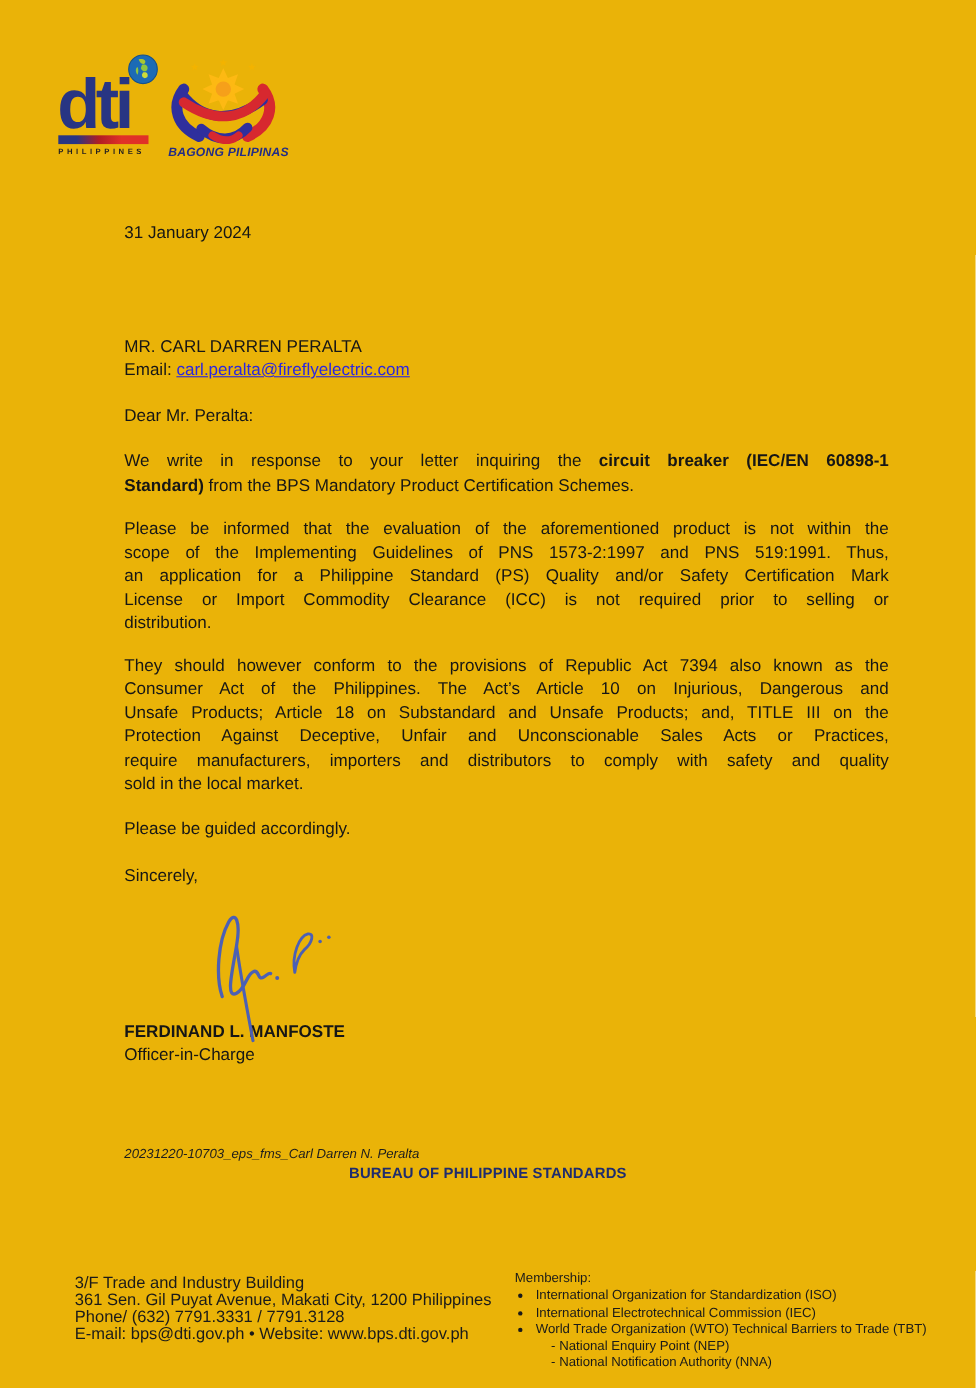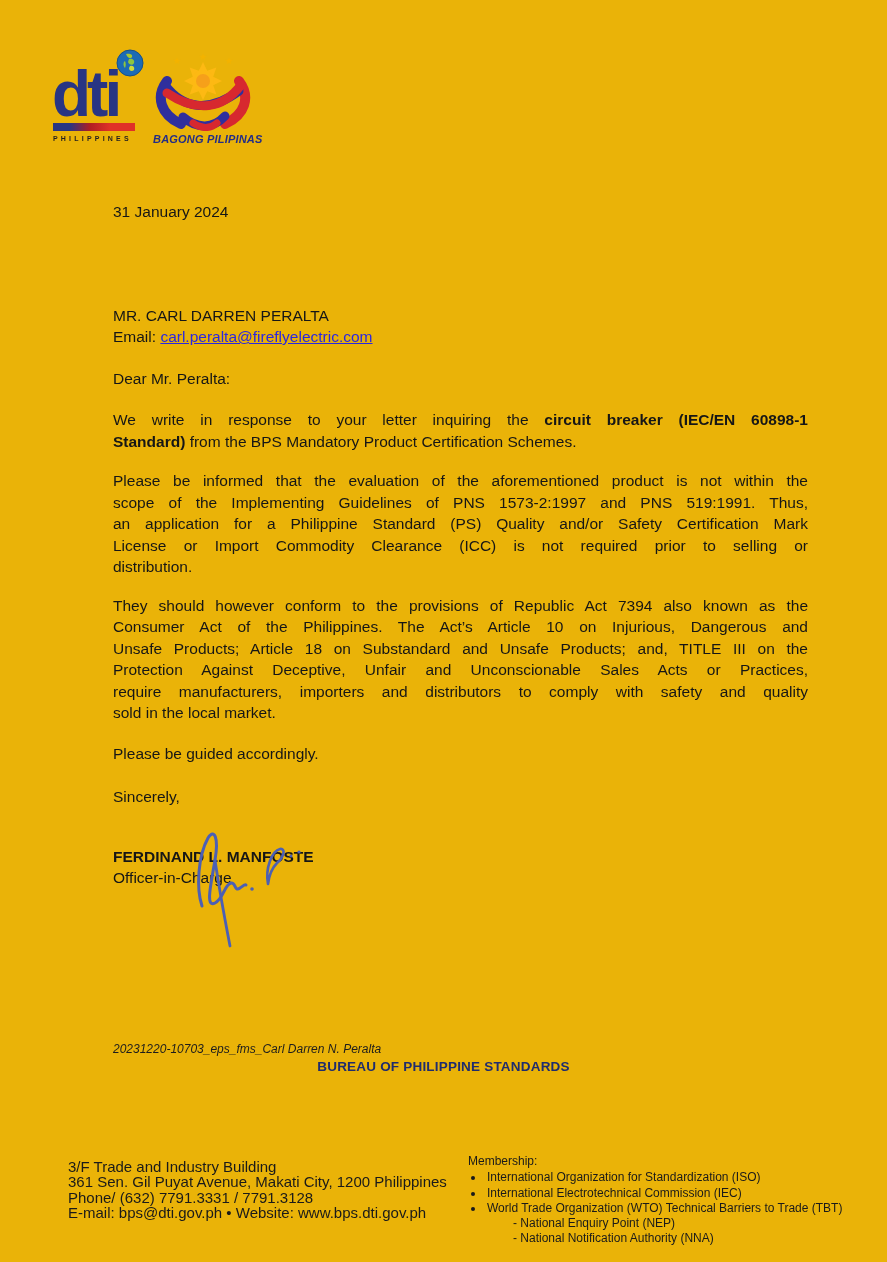--- a/index.html
+++ b/index.html
@@ -28,35 +28,35 @@
   .recipient{margin-top:82px;}
   .recipient-name{font-weight:normal;}
   .email-link{color:#2b27e0;text-decoration:underline;}
   .jline{text-align:justify;text-align-last:justify;}
   .para.p0{margin-top:20px;}
   .para.p1{margin-top:20px;}
   .para.p2{margin-top:18px;}
   .para.p3{margin-top:17px;}
   .para.p4{margin-top:19px;}
   .para.p5{margin-top:22px;}
-  .signatory{margin-top:38px;}
+  .signatory{margin-top:120px;}
   .signatory-name{font-weight:bold;}
 
   .signature-svg{position:absolute;left:188px;top:826px;z-index:2;}
 
   .reference-line{position:absolute;left:113px;top:1042px;font-size:12px;font-style:italic;color:#1d1d1d;}
 
   
   .bureau-heading{position:absolute;left:0;top:1059px;width:100%;text-align:center;
                   font-size:13.5px;font-weight:bold;letter-spacing:0.2px;color:#1f2c6e;}
   .footer-left{position:absolute;left:68px;top:1159px;font-size:15px;line-height:15.3px;color:#1a1a1a;}
   .footer-right{position:absolute;left:468px;top:1154px;width:410px;font-size:12px;line-height:15.3px;color:#1a1a1a;}
   .footer-right ul{margin:1px 0 0;padding-left:17px;list-style:disc;}
   .footer-right li{padding-left:2px;}
-  .sub-item{margin-left:26px;}
+  .sub-item{margin-left:14px;}
 </style>
 </head>
 <body>
 
 <div class="page">
 
   <div class="dti-logo">
     <div class="dti-word">dti</div>
     <svg class="dti-globe" viewBox="0 0 28 28">
       <circle cx="14" cy="14" r="13" fill="#1c6bb5"></circle>

